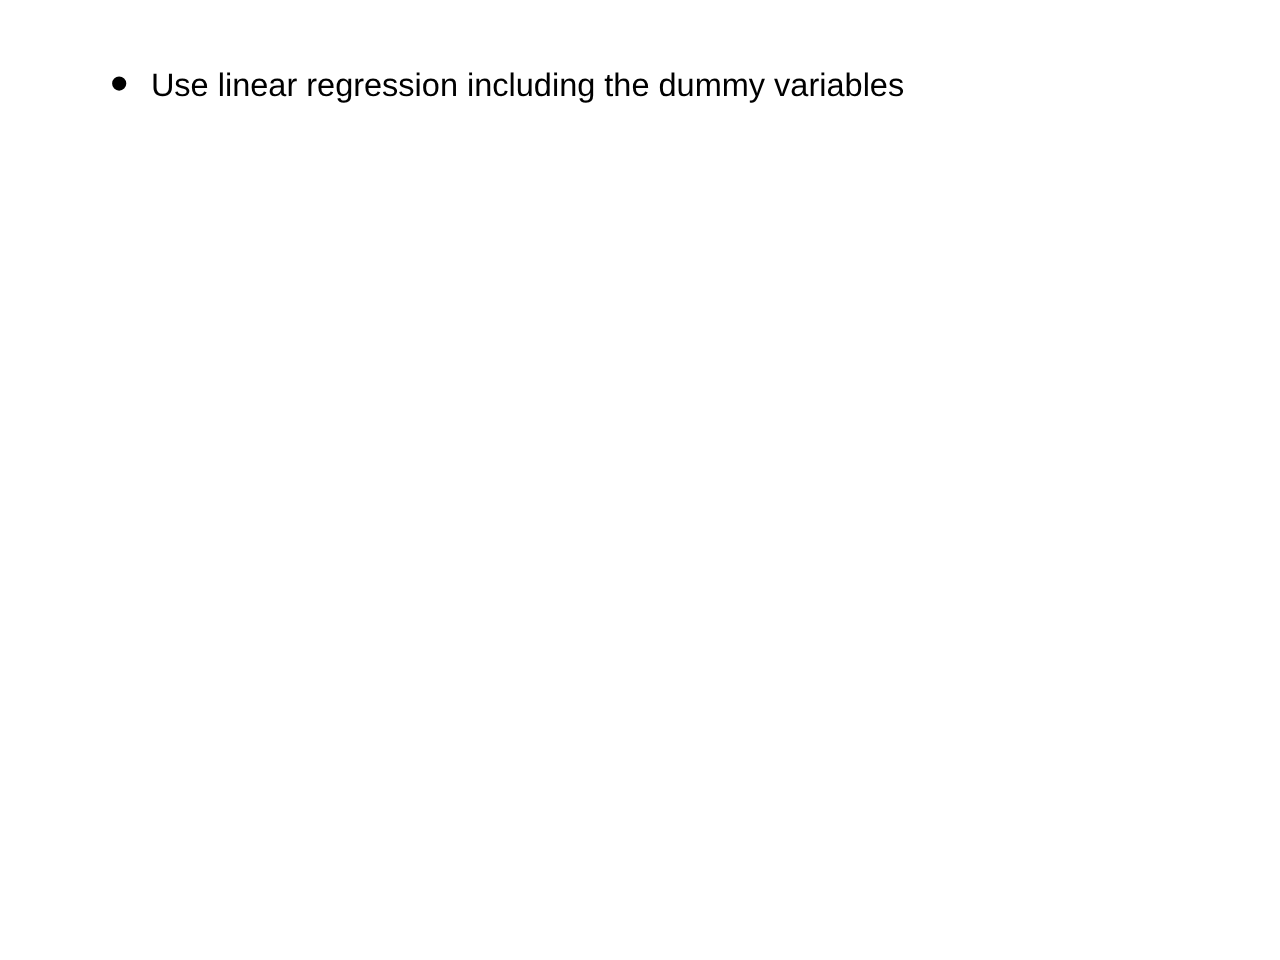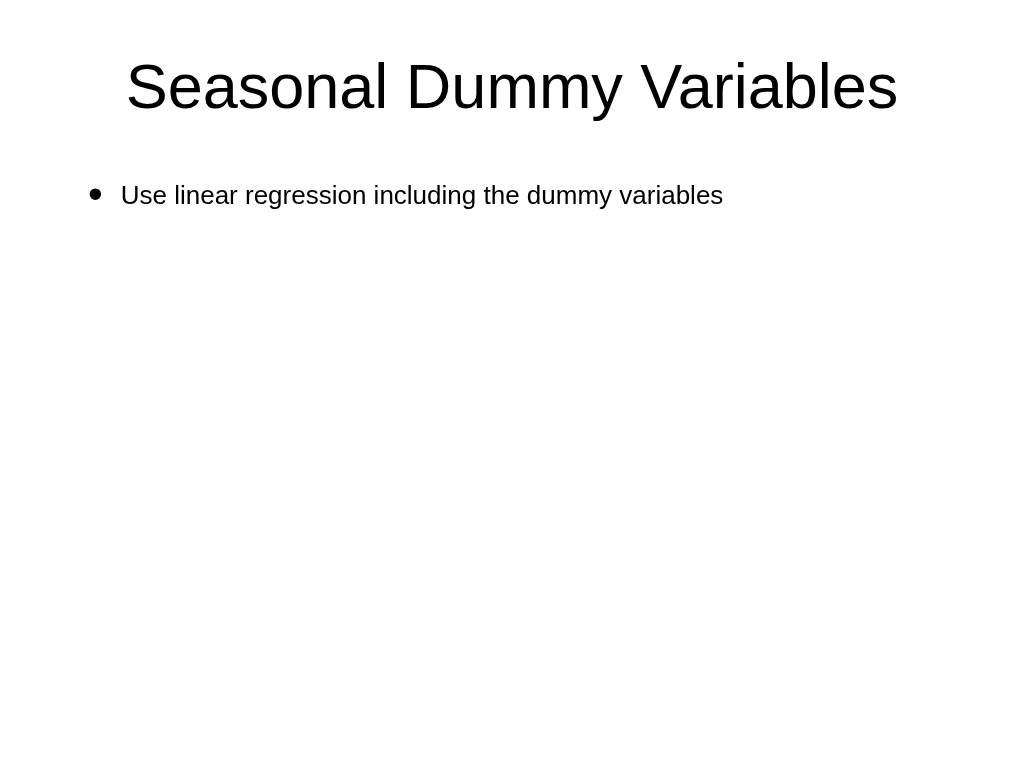--- a/index.html
+++ b/index.html
@@ -45,20 +45,19 @@
       top: 4px;
     }
     .bullet-text {
       font-size: 26px;
     }
   </style>
 </head>
 <body>
 
 <div class="slide">
-  <h1 class="title">Seasonal Dummy Variables</h1>
   <ul class="bullet-list">
     <li class="bullet-item">
       <span class="bullet">•</span>
       <span class="bullet-text">Use linear regression including the dummy variables</span>
     </li>
   </ul>
 </div>
 
 </body></html>

